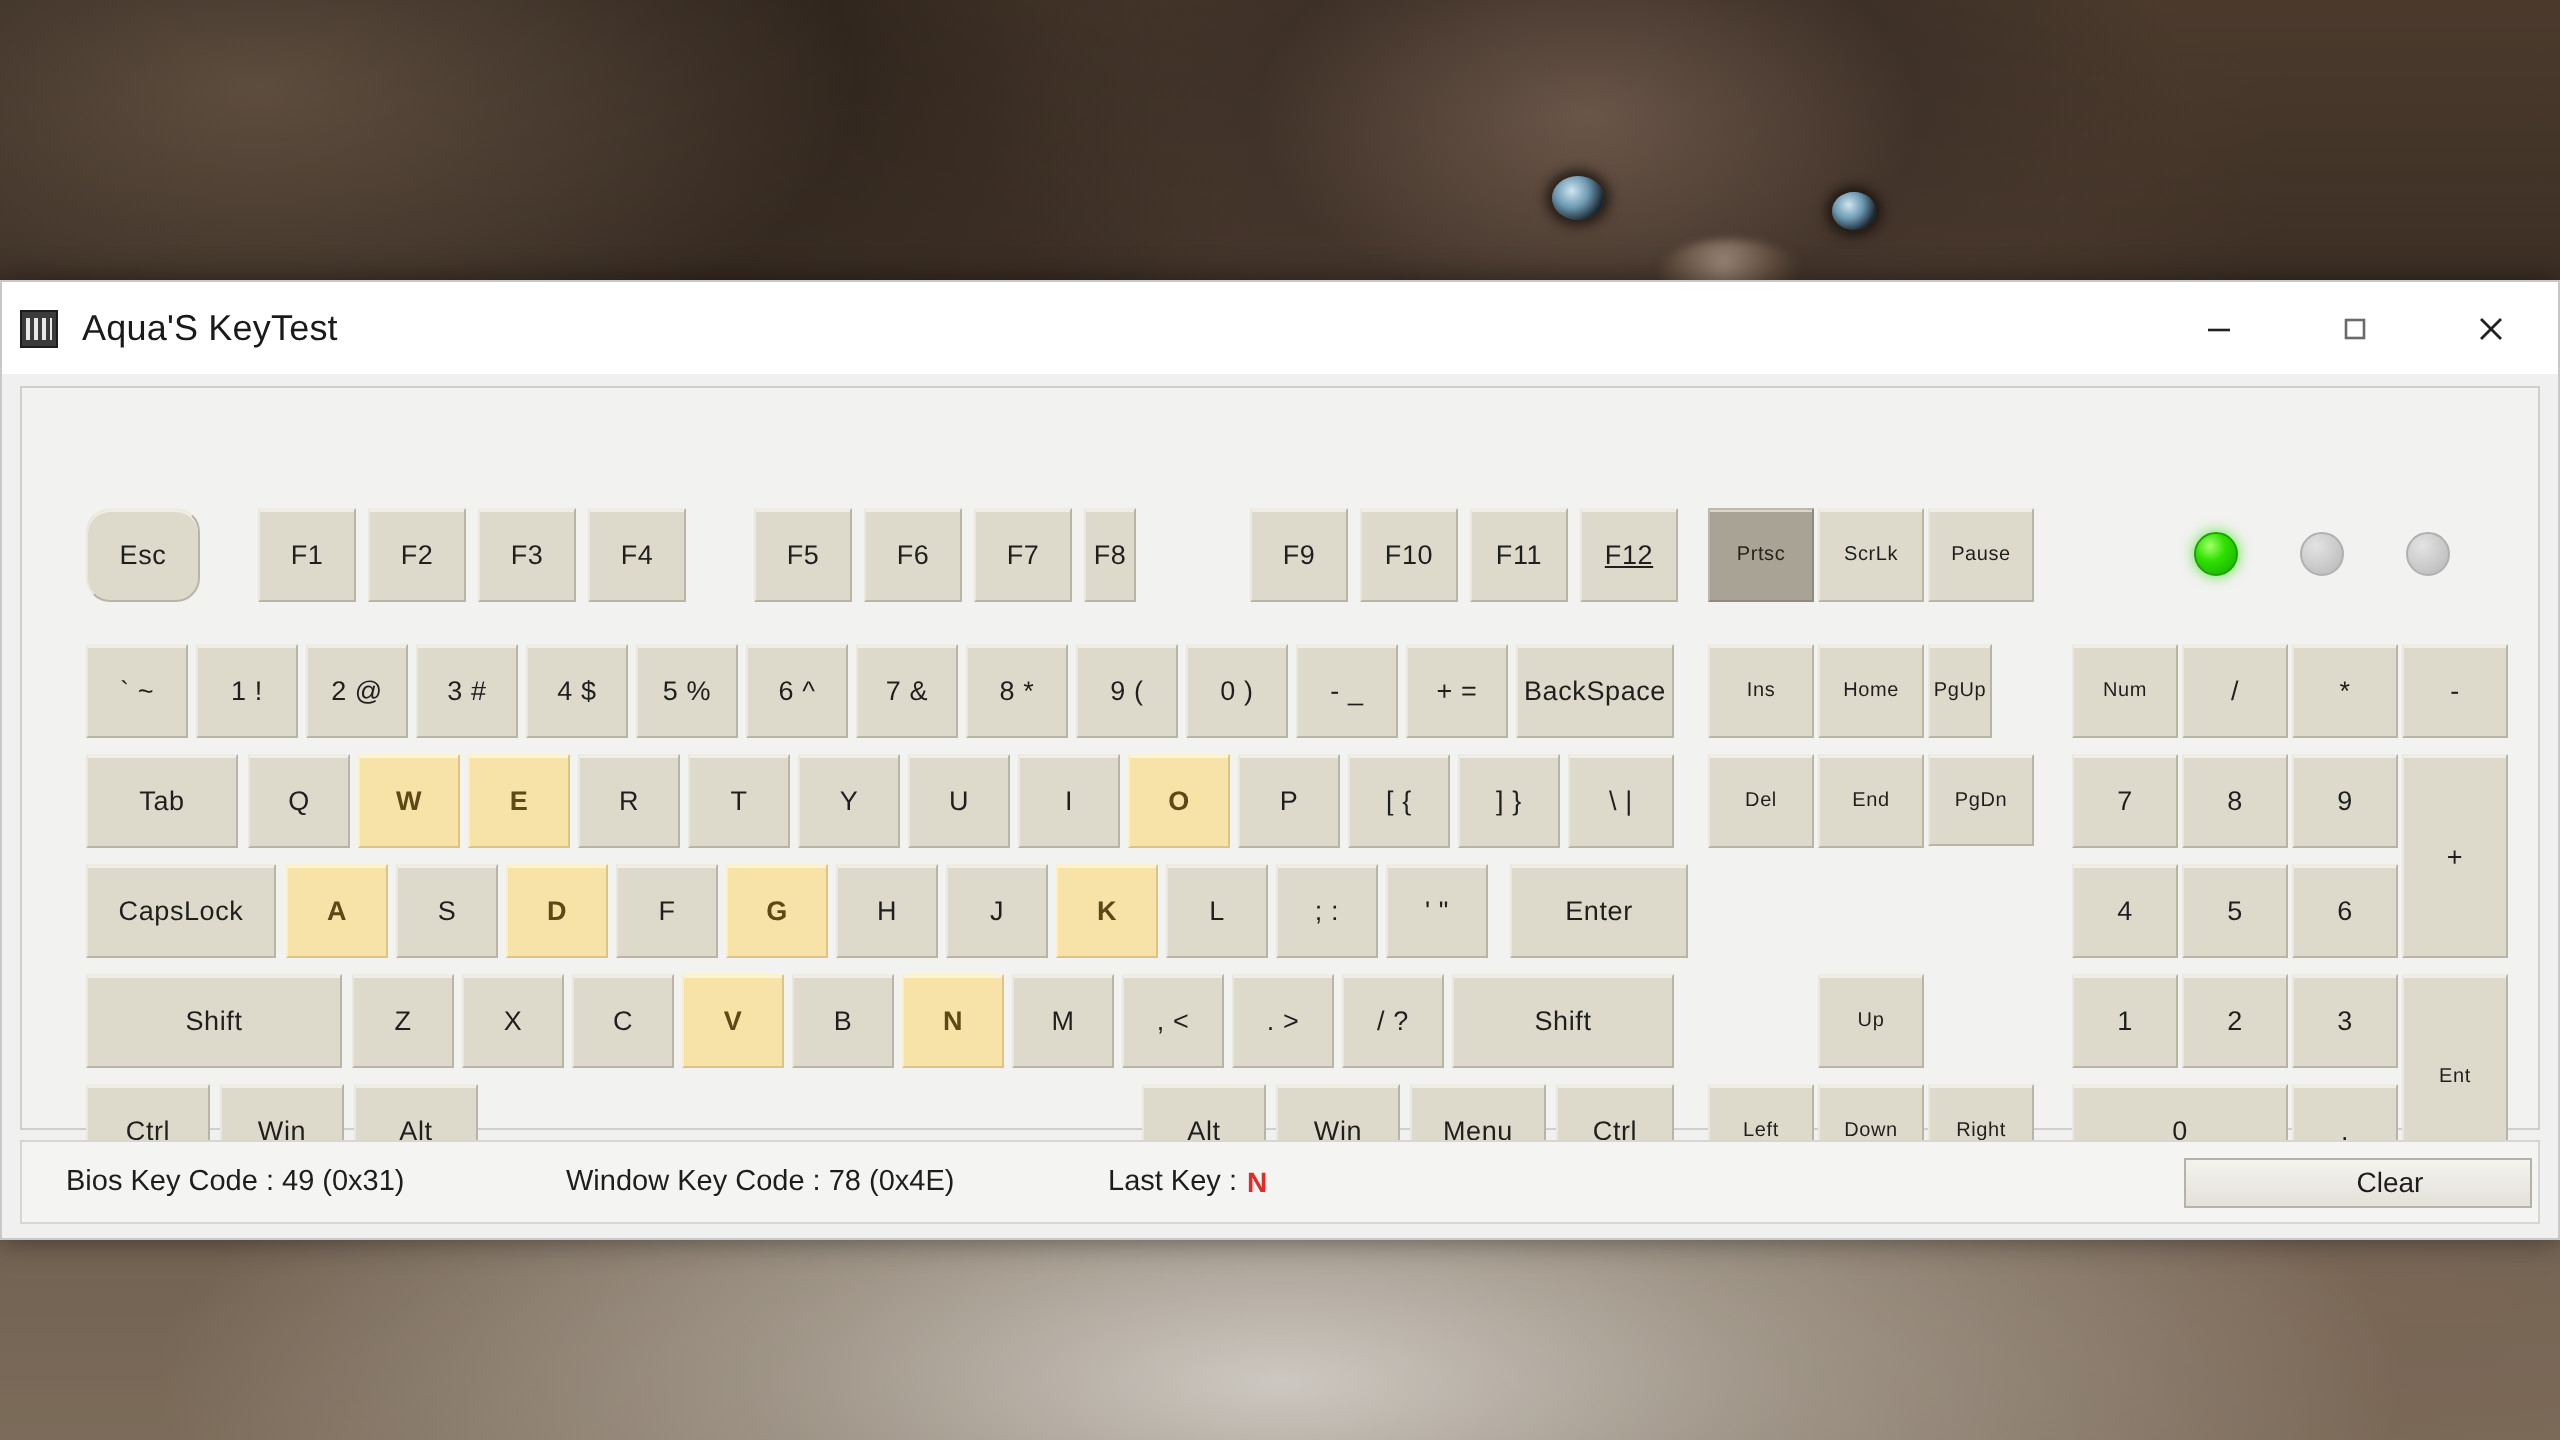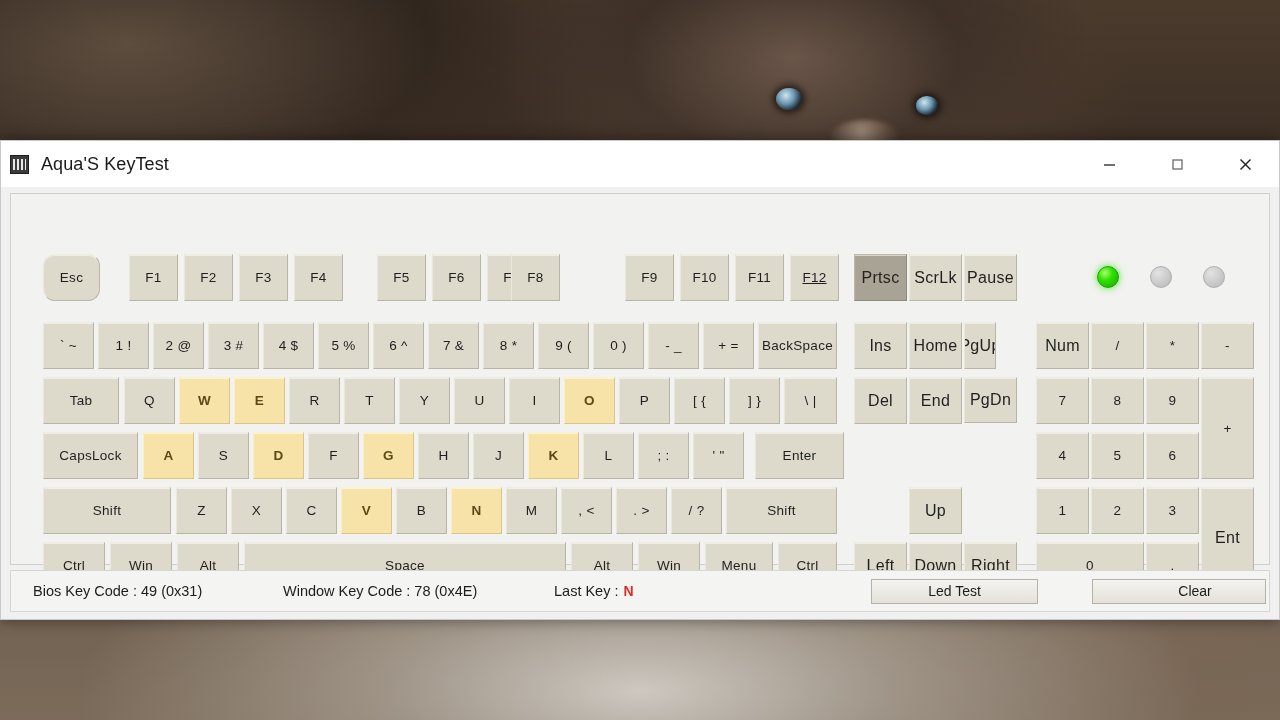--- a/index.html
+++ b/index.html
@@ -140,21 +140,21 @@
     color: #5b4a16;
     font-weight: bold;
   }
   .key.pressed {
     background: #a9a396;
     border-color: #8f8a7d;
     border-top-color: #bdb8aa;
     border-left-color: #bdb8aa;
     color: #262319;
   }
-  .key.small { font-size: 16px; }
+  .key.small { font-size: 10px; }
 
   
   .led {
     position: absolute;
     width: 22px; height: 22px;
     border-radius: 50%;
     background: radial-gradient(circle at 35% 30%, #e3e3e3 0%, #cfcfcf 45%, #b6b6b6 100%);
     border: 1px solid #b0b0b0;
   }
   .led.on {
@@ -243,21 +243,21 @@
     <div id="keyboard-inner">
 
       <div class="key" style="left:32px;  top:60px; width:57px; height:47px;border-radius:12px;">Esc</div>
       <div class="key" style="left:118px; top:60px; width:49px; height:47px;">F1</div>
       <div class="key" style="left:173px; top:60px; width:49px; height:47px;">F2</div>
       <div class="key" style="left:228px; top:60px; width:49px; height:47px;">F3</div>
       <div class="key" style="left:283px; top:60px; width:49px; height:47px;">F4</div>
       <div class="key" style="left:366px; top:60px; width:49px; height:47px;">F5</div>
       <div class="key" style="left:421px; top:60px; width:49px; height:47px;">F6</div>
       <div class="key" style="left:476px; top:60px; width:49px; height:47px;">F7</div>
-      <div class="key" style="left:500px; top:60px; width:49px; height:47px;">F8</div>
+      <div class="key" style="left:531px; top:60px; width:26px; height:47px;">F8</div>
       <div class="key" style="left:614px; top:60px; width:49px; height:47px;">F9</div>
       <div class="key" style="left:669px; top:60px; width:49px; height:47px;">F10</div>
       <div class="key" style="left:724px; top:60px; width:49px; height:47px;">F11</div>
       <div class="key" style="left:779px; top:60px; width:49px; height:47px;text-decoration:underline;">F12</div>
       <div class="key pressed small" style="left:843px; top:60px; width:53px; height:47px;">Prtsc</div>
       <div class="key small" style="left:898px; top:60px; width:53px; height:47px;">ScrLk</div>
       <div class="key small" style="left:953px; top:60px; width:53px; height:47px;">Pause</div>
 
       <div class="led on" style="left:1086px; top:72px;"></div>
       <div class="led" style="left:1139px; top:72px;"></div>
@@ -316,21 +316,20 @@
       <div class="key hl" style="left:440px; top:293px; width:51px; height:47px;">N</div>
       <div class="key" style="left:495px; top:293px; width:51px; height:47px;">M</div>
       <div class="key" style="left:550px; top:293px; width:51px; height:47px;">, &lt;</div>
       <div class="key" style="left:605px; top:293px; width:51px; height:47px;">. &gt;</div>
       <div class="key" style="left:660px; top:293px; width:51px; height:47px;">/ ?</div>
       <div class="key" style="left:715px; top:293px; width:111px; height:47px;">Shift</div>
 
       <div class="key" style="left:32px;  top:348px; width:62px; height:47px;">Ctrl</div>
       <div class="key" style="left:99px;  top:348px; width:62px; height:47px;">Win</div>
       <div class="key" style="left:166px; top:348px; width:62px; height:47px;">Alt</div>
-      <div class="key" style="left:233px; top:348px; width:322px; height:47px;">Space</div>
       <div class="key" style="left:560px; top:348px; width:62px; height:47px;">Alt</div>
       <div class="key" style="left:627px; top:348px; width:62px; height:47px;">Win</div>
       <div class="key" style="left:694px; top:348px; width:68px; height:47px;">Menu</div>
       <div class="key" style="left:767px; top:348px; width:59px; height:47px;">Ctrl</div>
 
       <div class="key small" style="left:843px; top:128px; width:53px; height:47px;">Ins</div>
       <div class="key small" style="left:898px; top:128px; width:53px; height:47px;">Home</div>
       <div class="key small" style="left:953px; top:128px; width:32px; height:47px;">PgUp</div>
       <div class="key small" style="left:843px; top:183px; width:53px; height:47px;">Del</div>
       <div class="key small" style="left:898px; top:183px; width:53px; height:47px;">End</div>
@@ -361,17 +360,16 @@
     </div>
   </div>
 
   <div id="status-bar">
     <div class="status-item" id="status-bios">Bios Key Code : 49 (0x31)</div>
     <div class="status-item" id="status-window">Window Key Code : 78 (0x4E)</div>
     <div class="status-item" id="status-lastkey">
       <span>Last Key :</span>
       <span id="last-key-value">N</span>
     </div>
-    <div class="status-btn" id="led-test-button">Led Test</div>
     <div class="status-btn" id="clear-button">Clear</div>
   </div>
 
 </div>
 
 </body></html>

